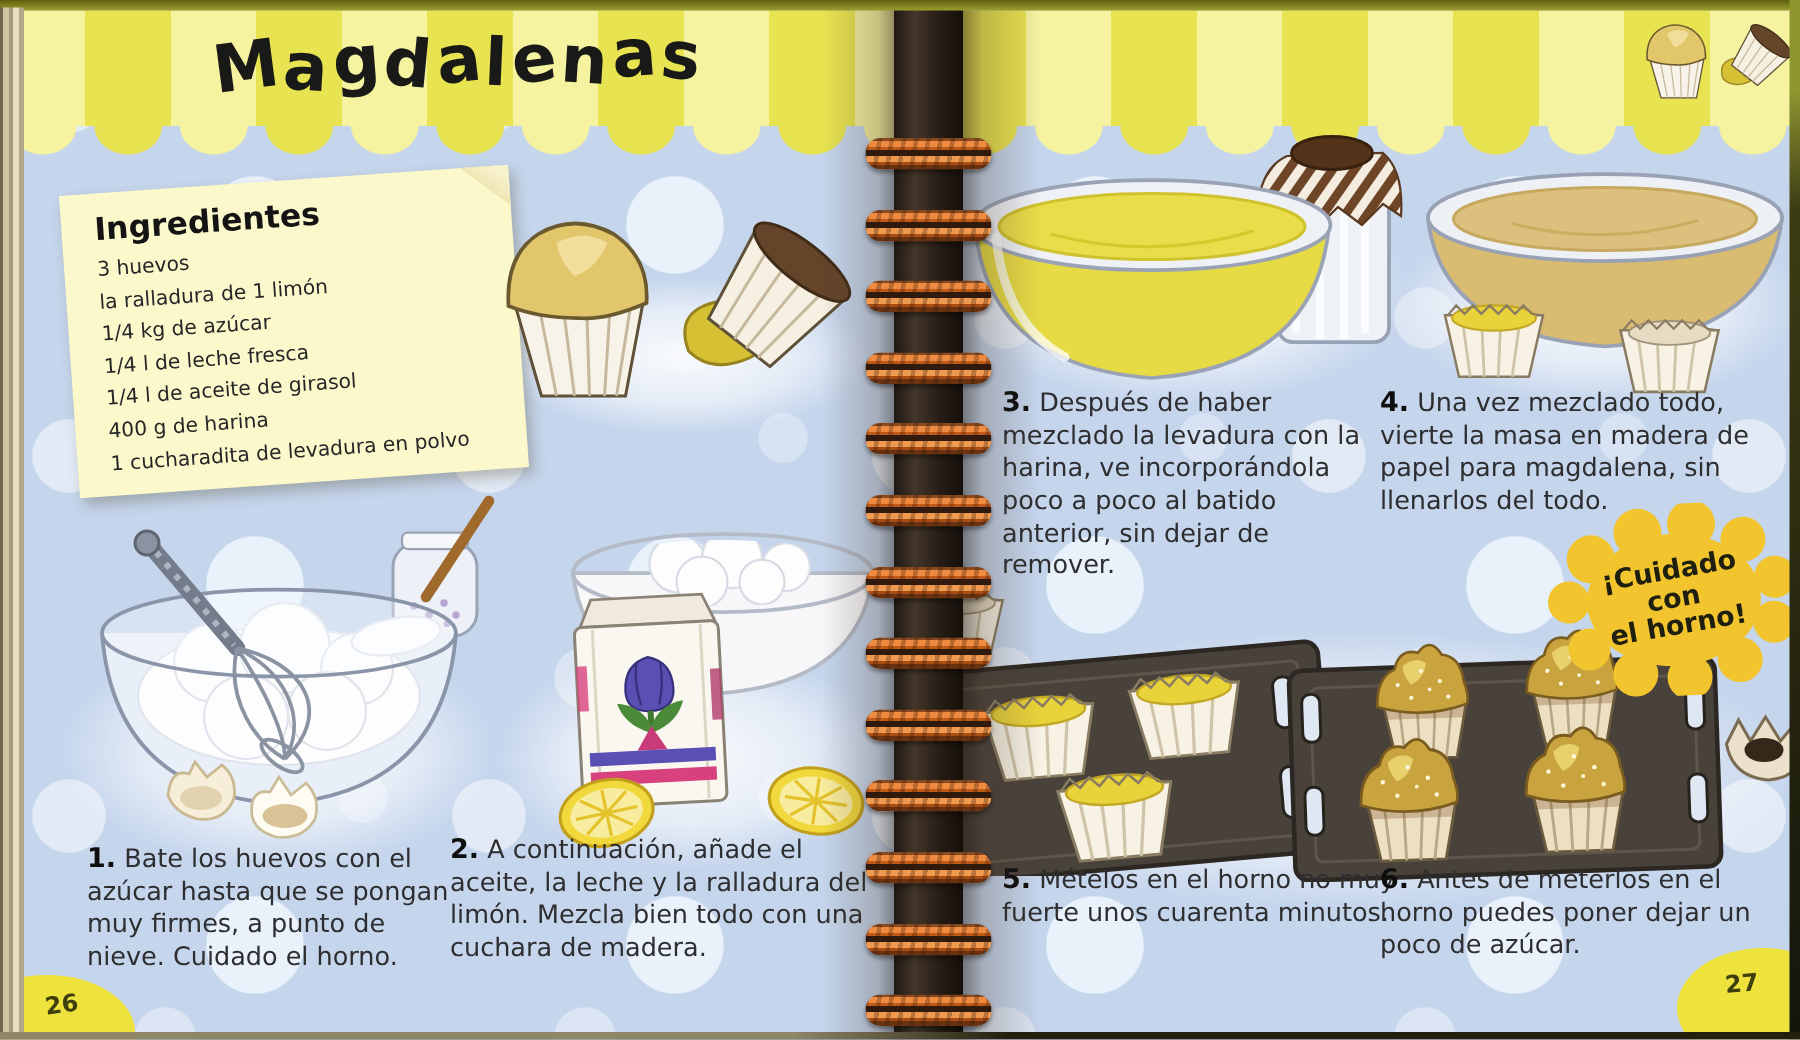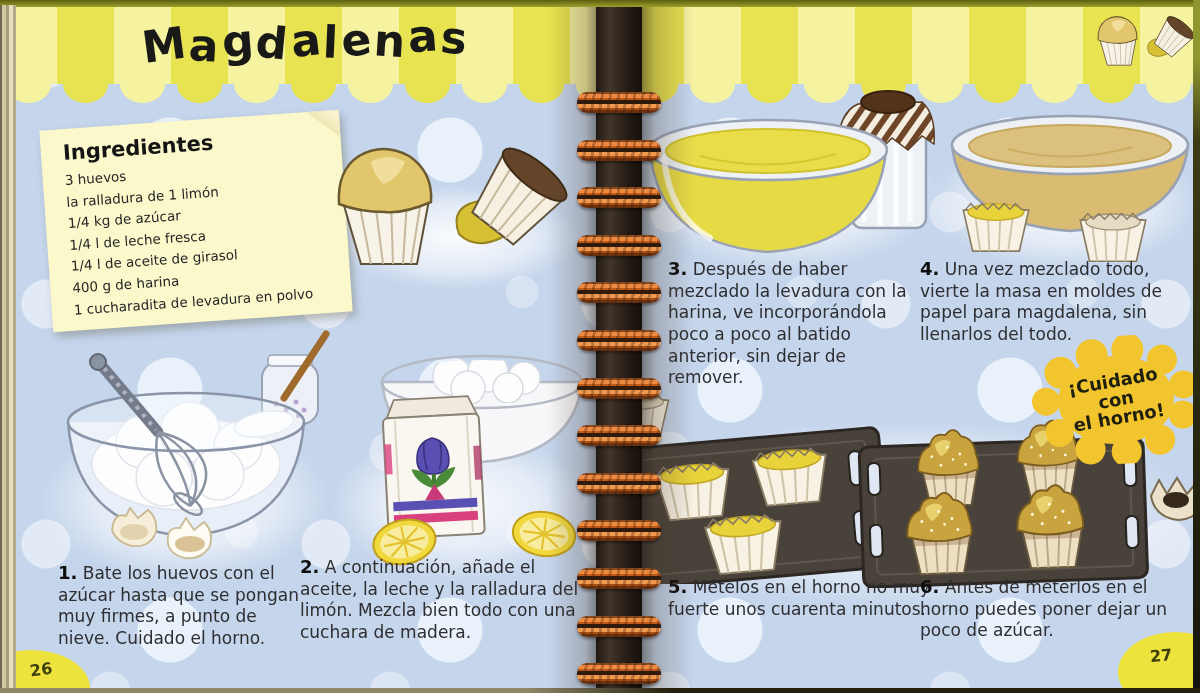--- a/index.html
+++ b/index.html
@@ -312,21 +312,21 @@
   <div class="step" style="left:300px;top:556px;width:288px">
     <b>2.</b>
     <span>A continuación, añade el aceite, la leche y la ralladura del limón. Mezcla bien todo con una cuchara de madera.</span>
   </div>
   <div class="step" style="left:668px;top:258px;width:258px">
     <b>3.</b>
     <span>Después de haber mezclado la levadura con la harina, ve incorporándola poco a poco al batido anterior, sin dejar de remover.</span>
   </div>
   <div class="step" style="left:920px;top:258px;width:272px">
     <b>4.</b>
-    <span>Una vez mezclado todo, vierte la masa en moldes de papel para magdalena, sin llenarlos del todo.</span>
+    <span>Una vez mezclado todo, vierte la masa en madera de papel para magdalena, sin llenarlos del todo.</span>
   </div>
   <div class="step" style="left:668px;top:576px;width:268px">
     <b>5.</b>
     <span>Mételos en el horno no muy fuerte unos cuarenta minutos.</span>
   </div>
   <div class="step" style="left:920px;top:576px;width:272px">
     <b>6.</b>
     <span>Antes de meterlos en el horno puedes poner dejar un poco de azúcar.</span>
   </div>
 

